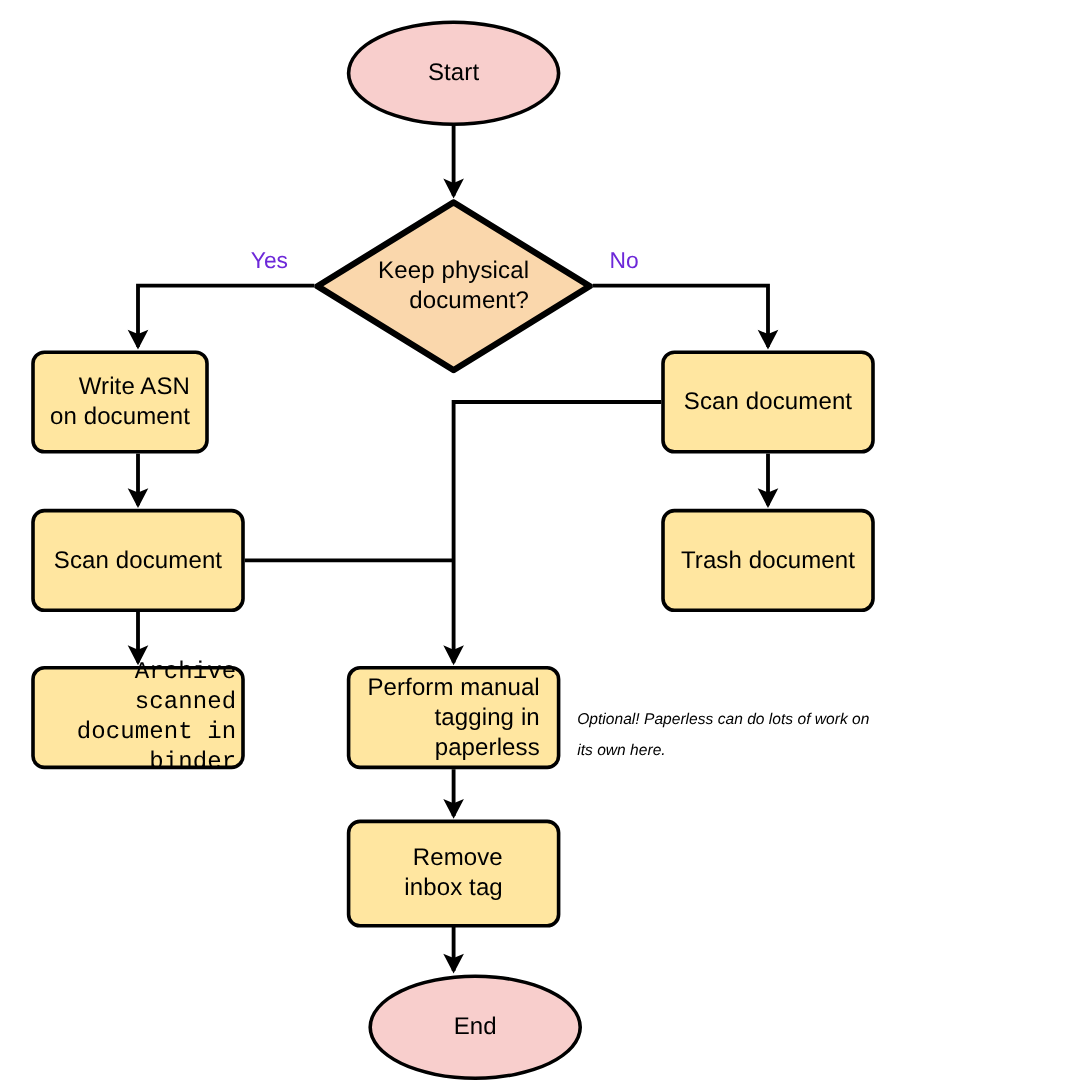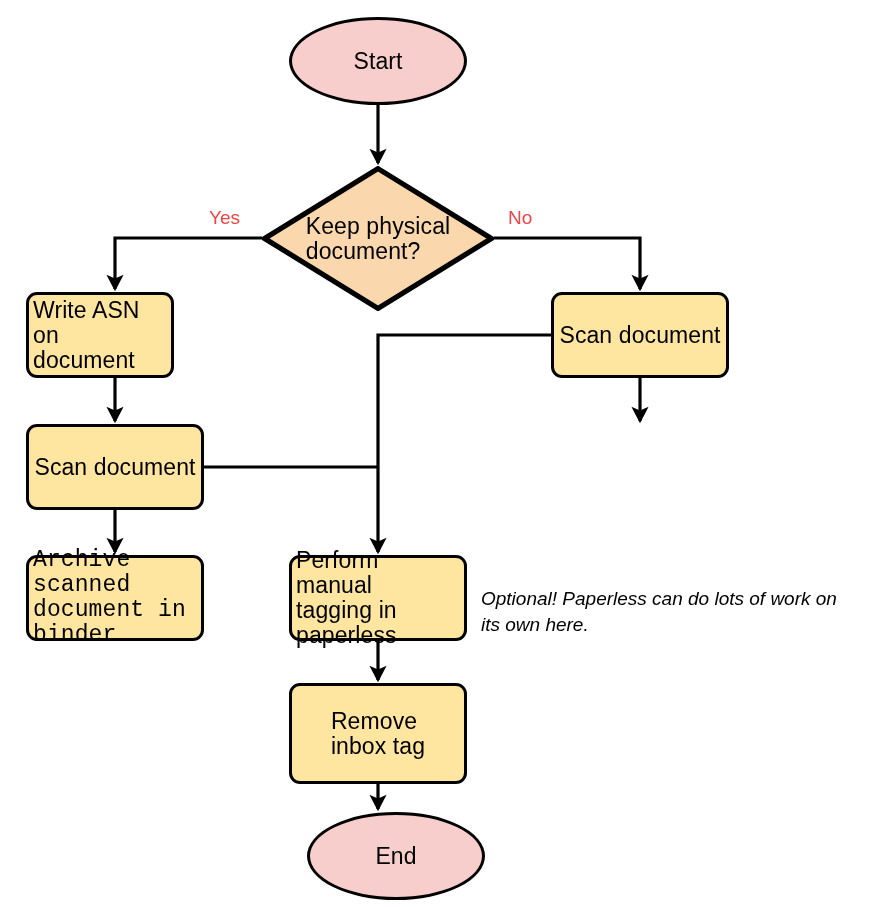--- a/index.html
+++ b/index.html
@@ -26,23 +26,23 @@
     width: 888px;
     height: 907px;
     pointer-events: none;
   }
   .node {
     position: absolute;
     box-sizing: border-box;
     display: flex;
     align-items: center;
     justify-content: center;
-    text-align: left;
+    text-align: right;
     color: #000000;
-    font-size: 23px;
+    font-size: 20px;
     line-height: 25px;
     letter-spacing: 0.1px;
   }
   .node-box {
     border: 3px solid #000000;
     border-radius: 11px;
     background: #ffe6a0;
   }
   .node-terminal {
     border: 3.5px solid #000000;
@@ -59,29 +59,29 @@
     top: 0;
     width: 100%;
     height: 100%;
   }
   .node-decision .label {
     position: relative;
     z-index: 2;
   }
   .edge-label {
     position: absolute;
-    color: #ef4444;
+    color: #6d28d9;
     font-size: 19px;
     line-height: 22px;
     white-space: nowrap;
   }
   .annotation {
     position: absolute;
     color: #000000;
-    font-size: 19px;
+    font-size: 13px;
     line-height: 26px;
     font-style: italic;
     white-space: pre-line;
   }
   .label {
     white-space: pre-line;
     display: block;
     padding: 0 4px;
   }
 </style>
@@ -145,28 +145,31 @@
   <div class="node node-box" style="left:26px; top:555px; width:178px; height:86px;font-family:Liberation Mono, monospace;">
     <span class="label">Archive scanned
 document in
 binder</span>
   </div>
 
   <div class="node node-box" style="left:551px; top:292px; width:178px; height:86px;">
     <span class="label">Scan document</span>
   </div>
 
+  <div class="node node-box" style="left:551px; top:424px; width:178px; height:86px;">
+    <span class="label">Trash document</span>
+  </div>
 
   <div class="node node-box" style="left:289px; top:555px; width:178px; height:86px;">
     <span class="label">Perform manual
 tagging in
 paperless</span>
   </div>
 
-  <div class="node node-box" style="left:289px; top:683px; width:178px; height:101px;">
+  <div class="node node-box" style="left:289px; top:683px; width:178px; height:90px;">
     <span class="label">Remove
 inbox tag</span>
   </div>
 
   <div class="node node-terminal" style="left:307px; top:812px; width:178px; height:88px;">
     <span class="label">End</span>
   </div>
 
   <div class="edge-label" style="left:209px; top:207px;">Yes</div>
 

